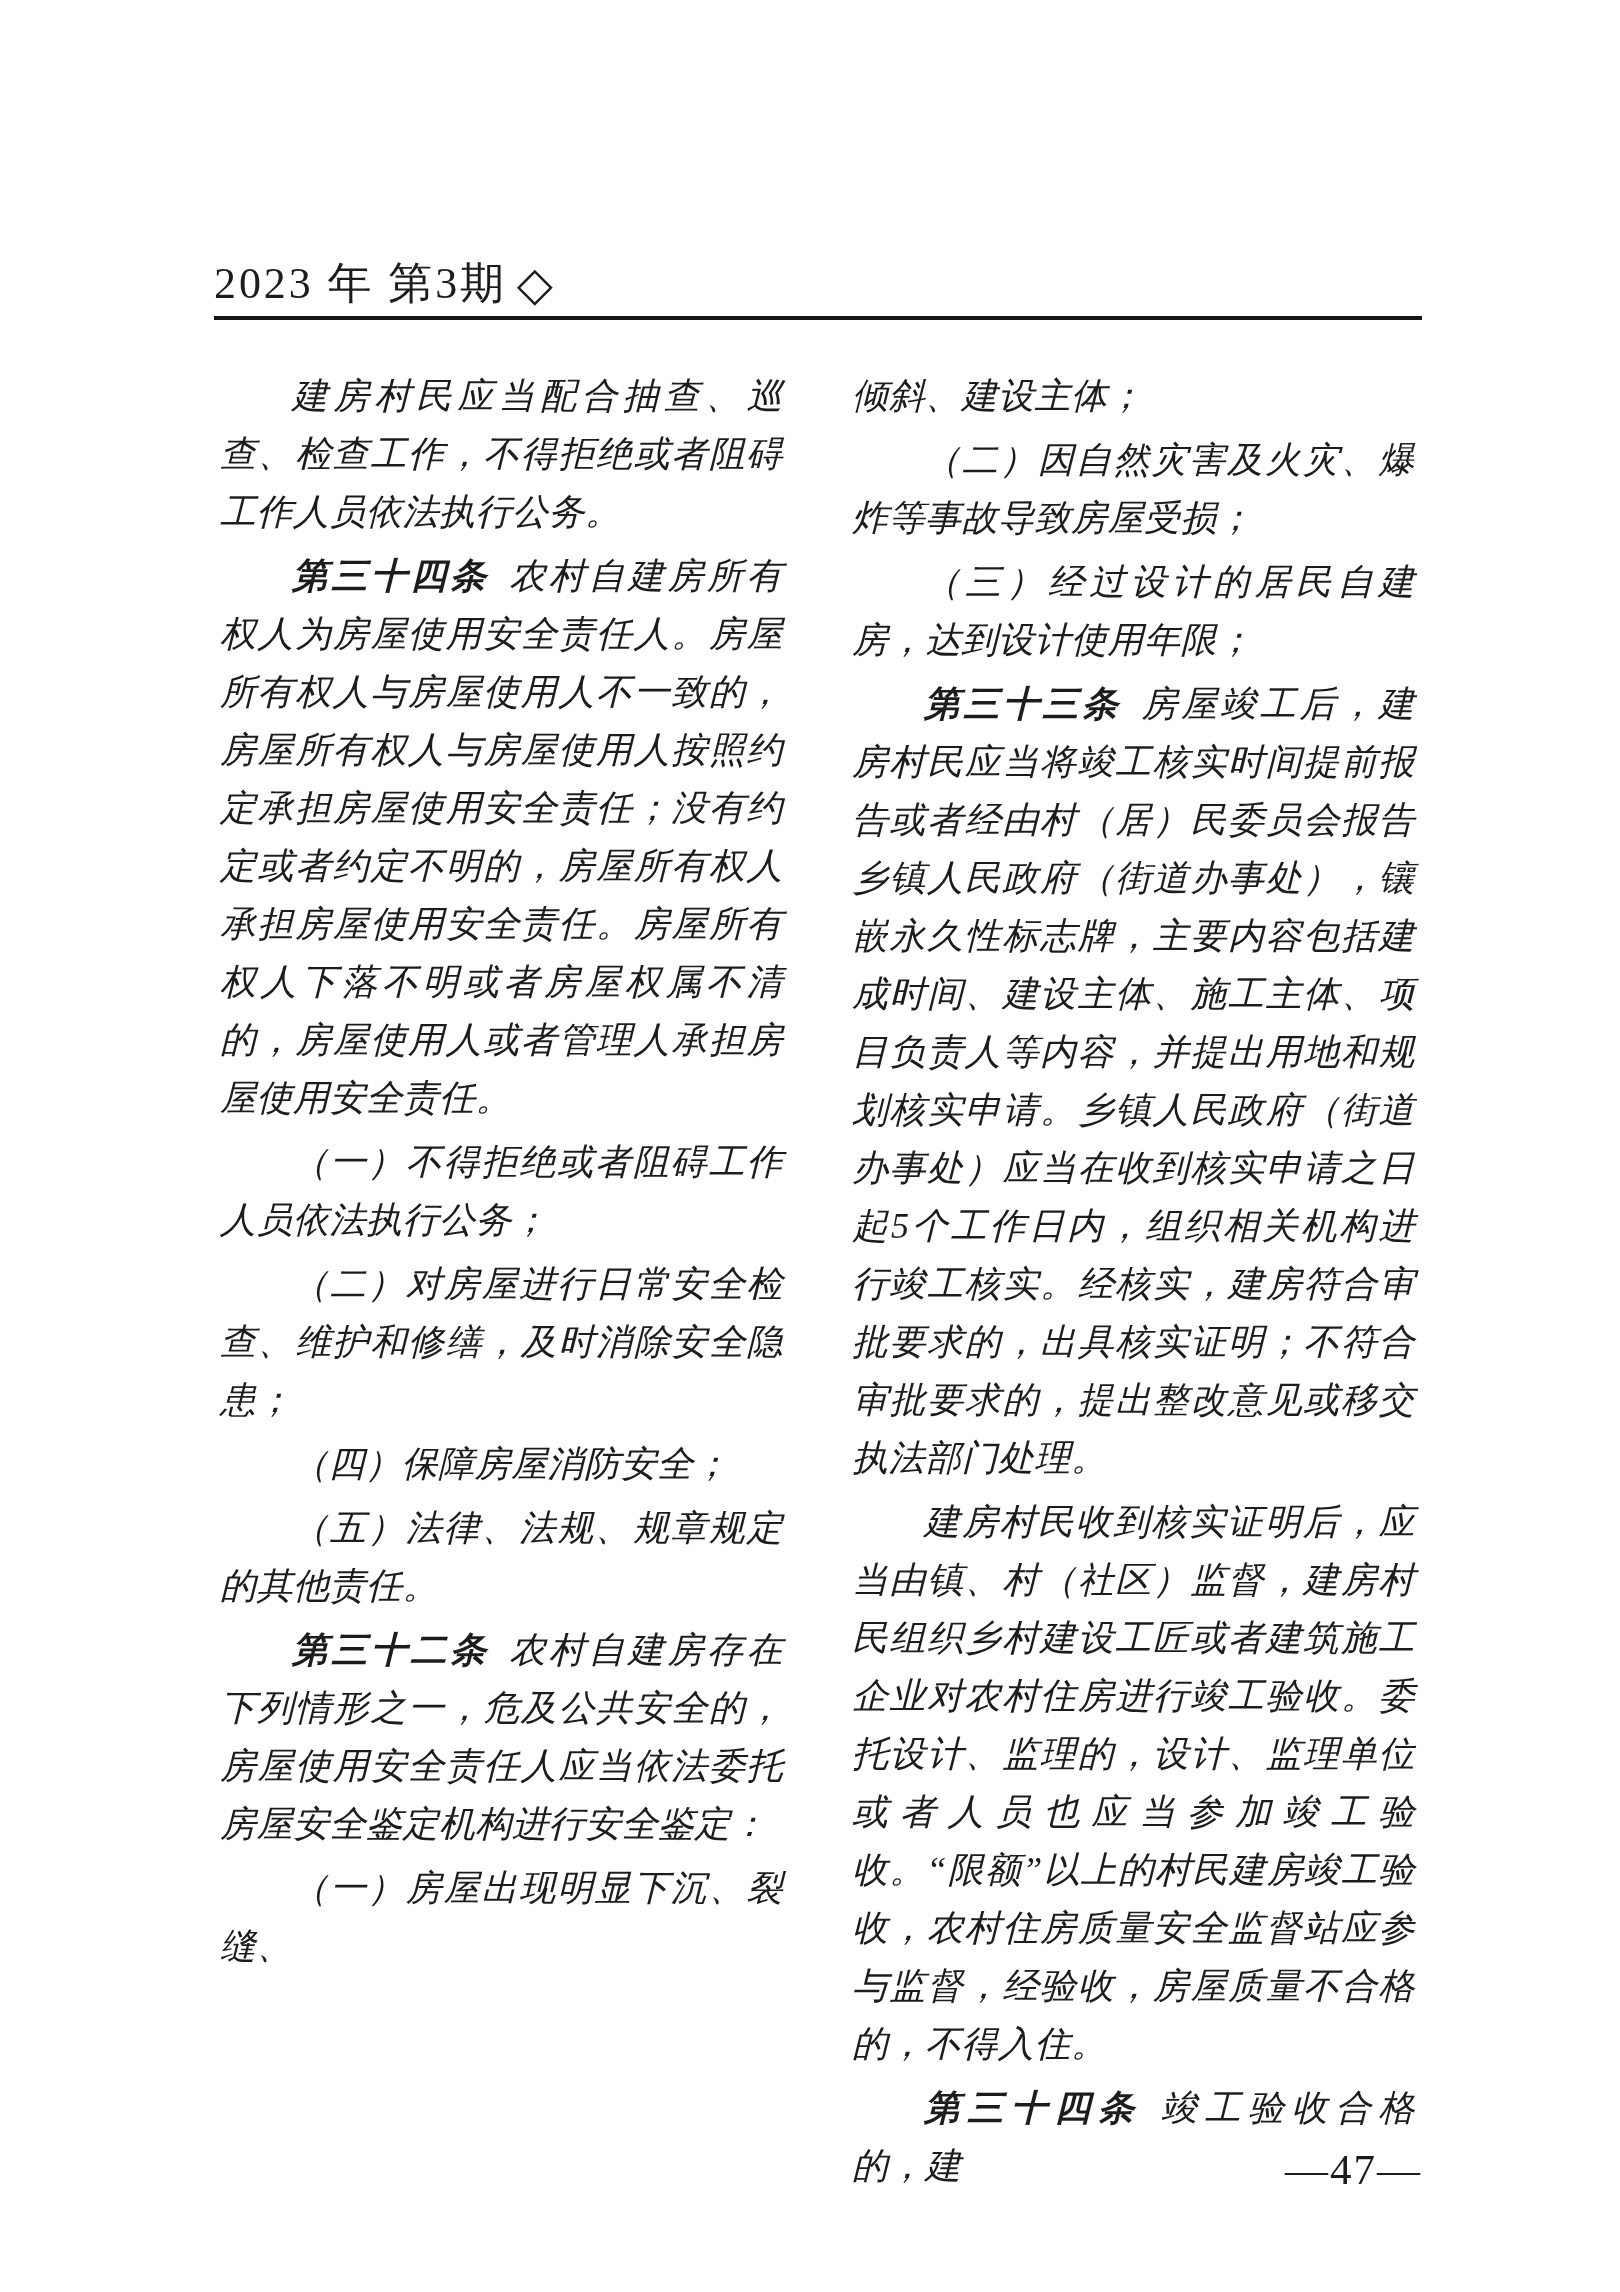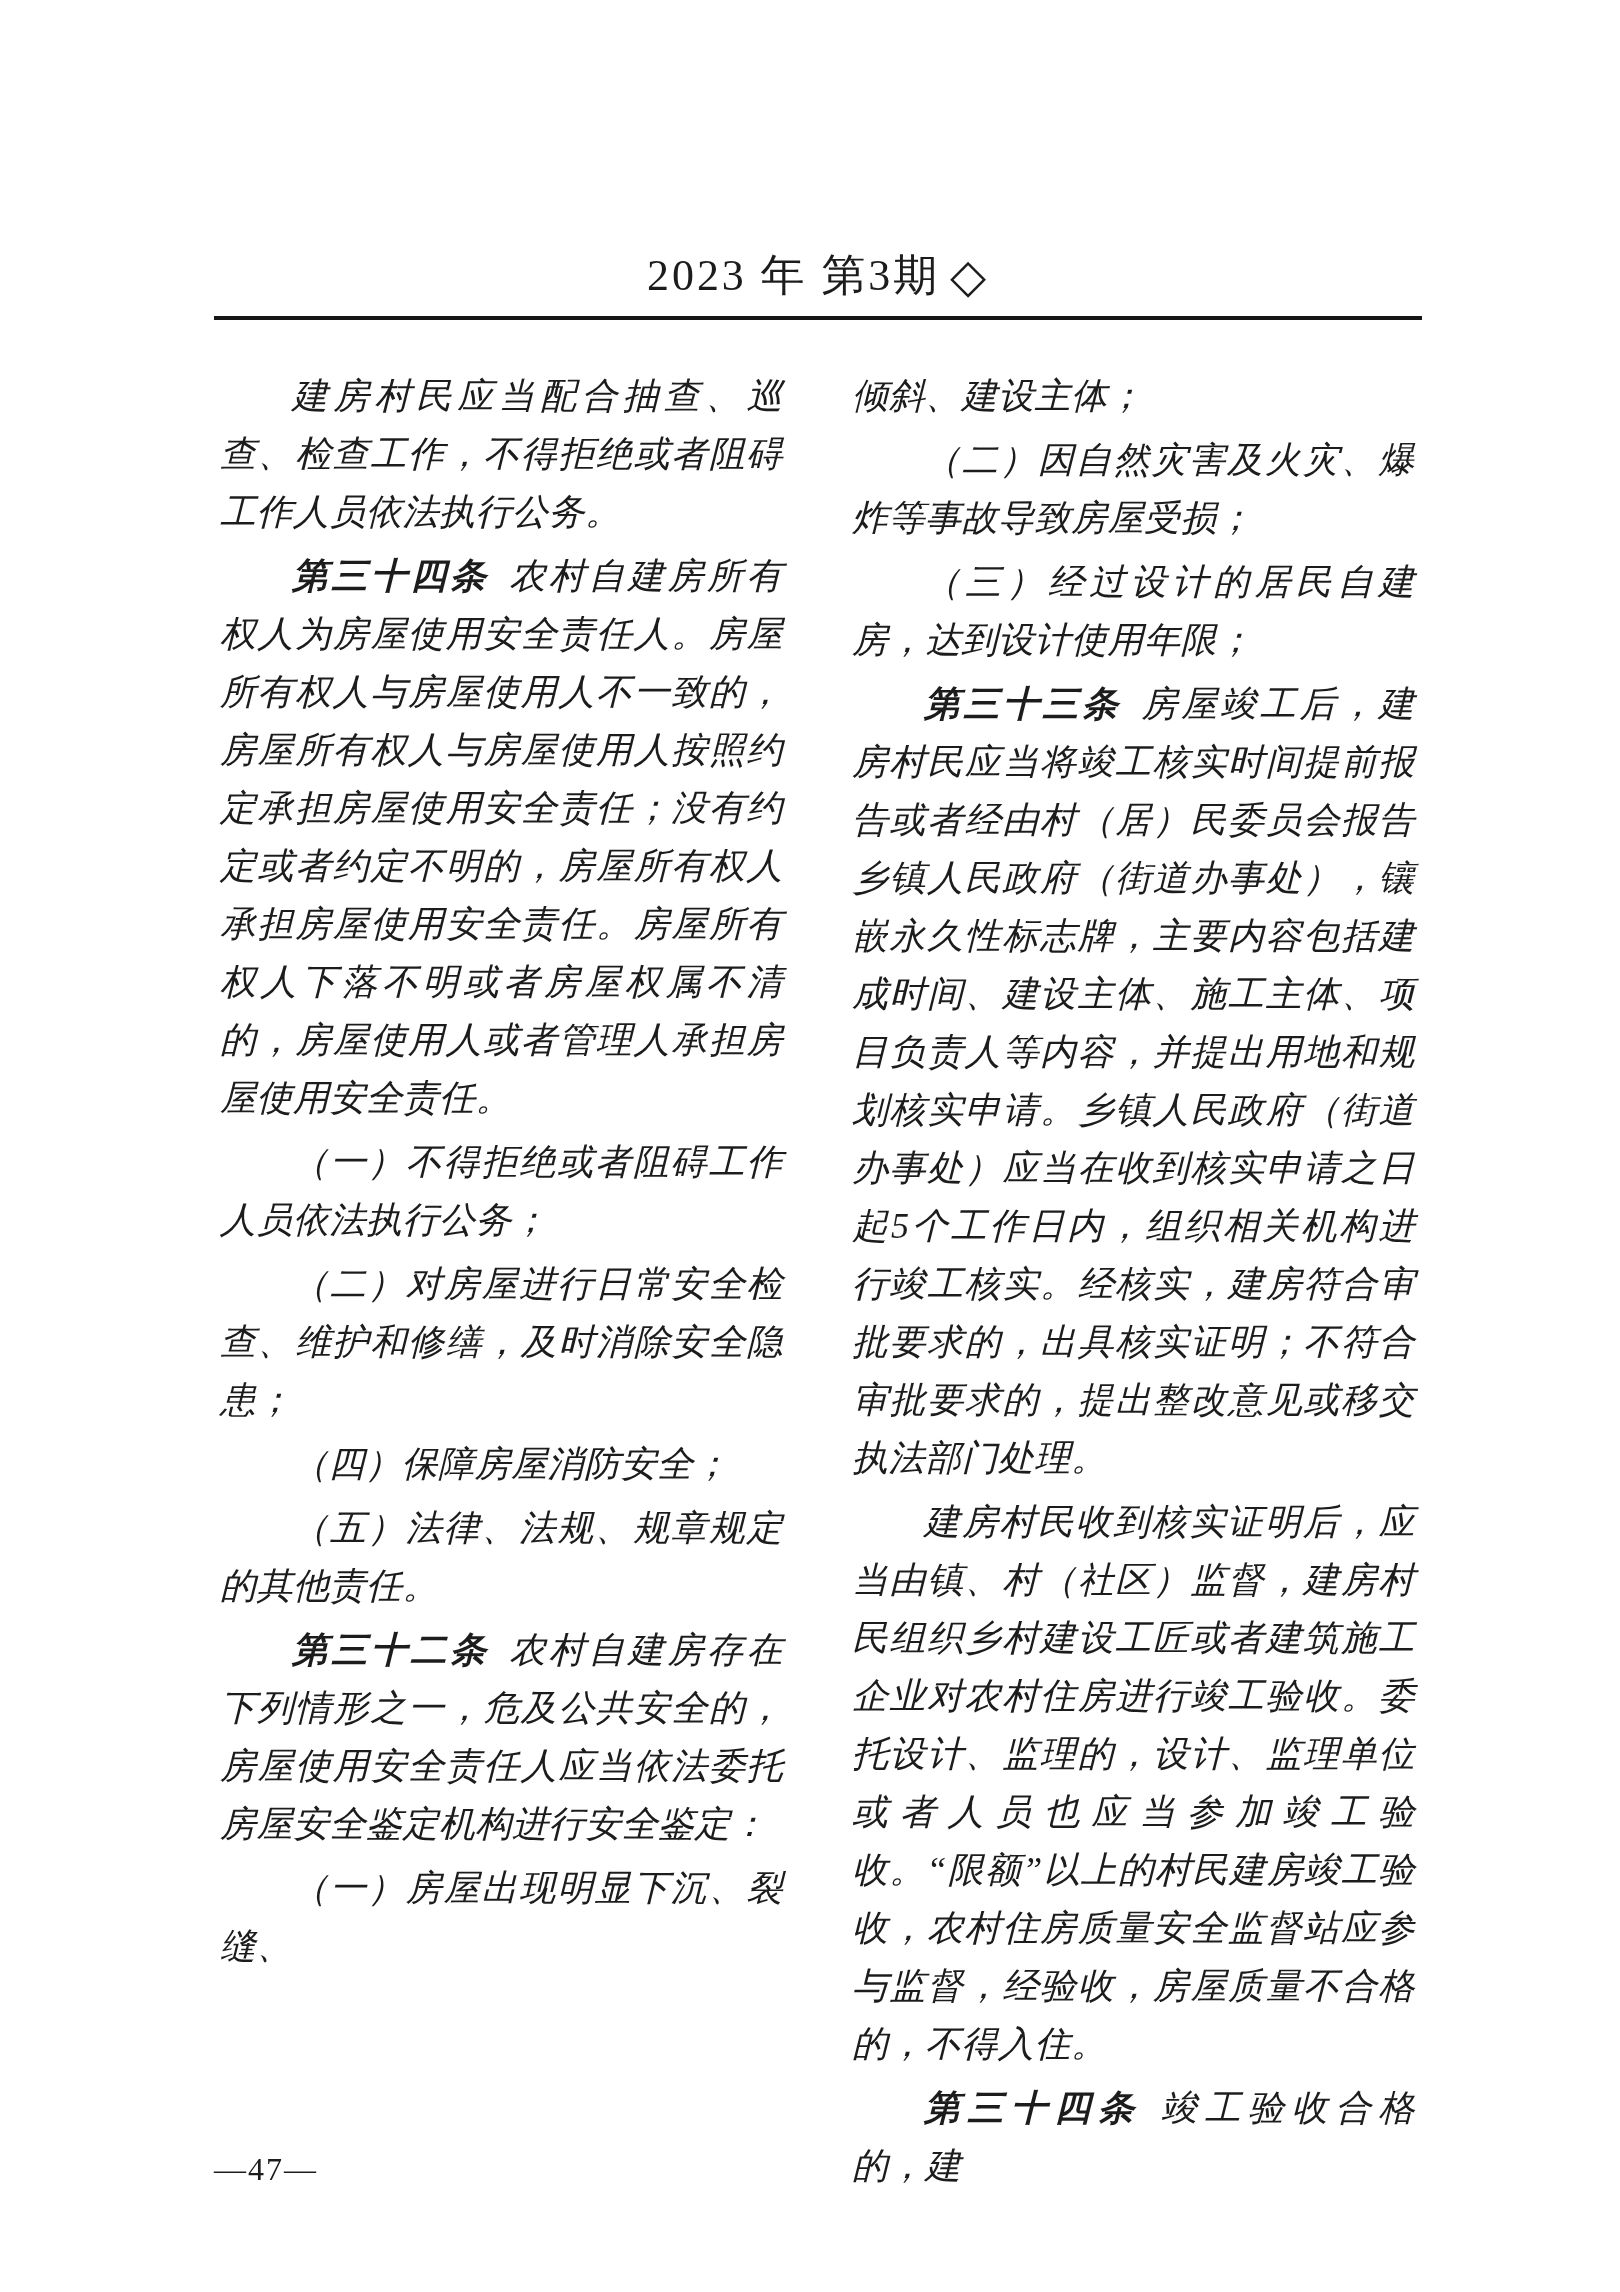--- a/index.html
+++ b/index.html
@@ -7,26 +7,26 @@
     position: relative;
     width: 1620px;
     height: 2293px;
     background: #ffffff;
     color: #1c1c1c;
     font-family: "Liberation Serif", "DejaVu Serif", serif;
     overflow: hidden;
   }
   .page-header {
     position: absolute;
-    top: 243px;
+    top: 258px;
     left: 214px;
     width: 1208px;
-    text-align: center;
+    text-align: left;
     font-size: 44px;
-    line-height: 65px;
+    line-height: 51px;
     letter-spacing: 2.9px;
     white-space: nowrap;
   }
   .issue-label { font-family: "Liberation Serif", "DejaVu Serif", serif; }
   .diamond-icon {
     font-family: "DejaVu Sans", sans-serif;
     font-size: 47px;
     margin-left: 9.8px;
     vertical-align: -2px;
   }
@@ -63,22 +63,22 @@
   .lead {
     font-family: "Liberation Sans", "DejaVu Sans", sans-serif;
     font-weight: 700;
     margin-right: 0.55em;
   }
   .page-footer {
     position: absolute;
     top: 2145px;
     left: 214px;
     width: 1208px;
-    text-align: left;
-    font-size: 32px;
+    text-align: right;
+    font-size: 43px;
     line-height: 49px;
     letter-spacing: 2px;
   }
 </style>
 </head>
 <body>
 
 <div class="page">
 
   <header class="page-header">

